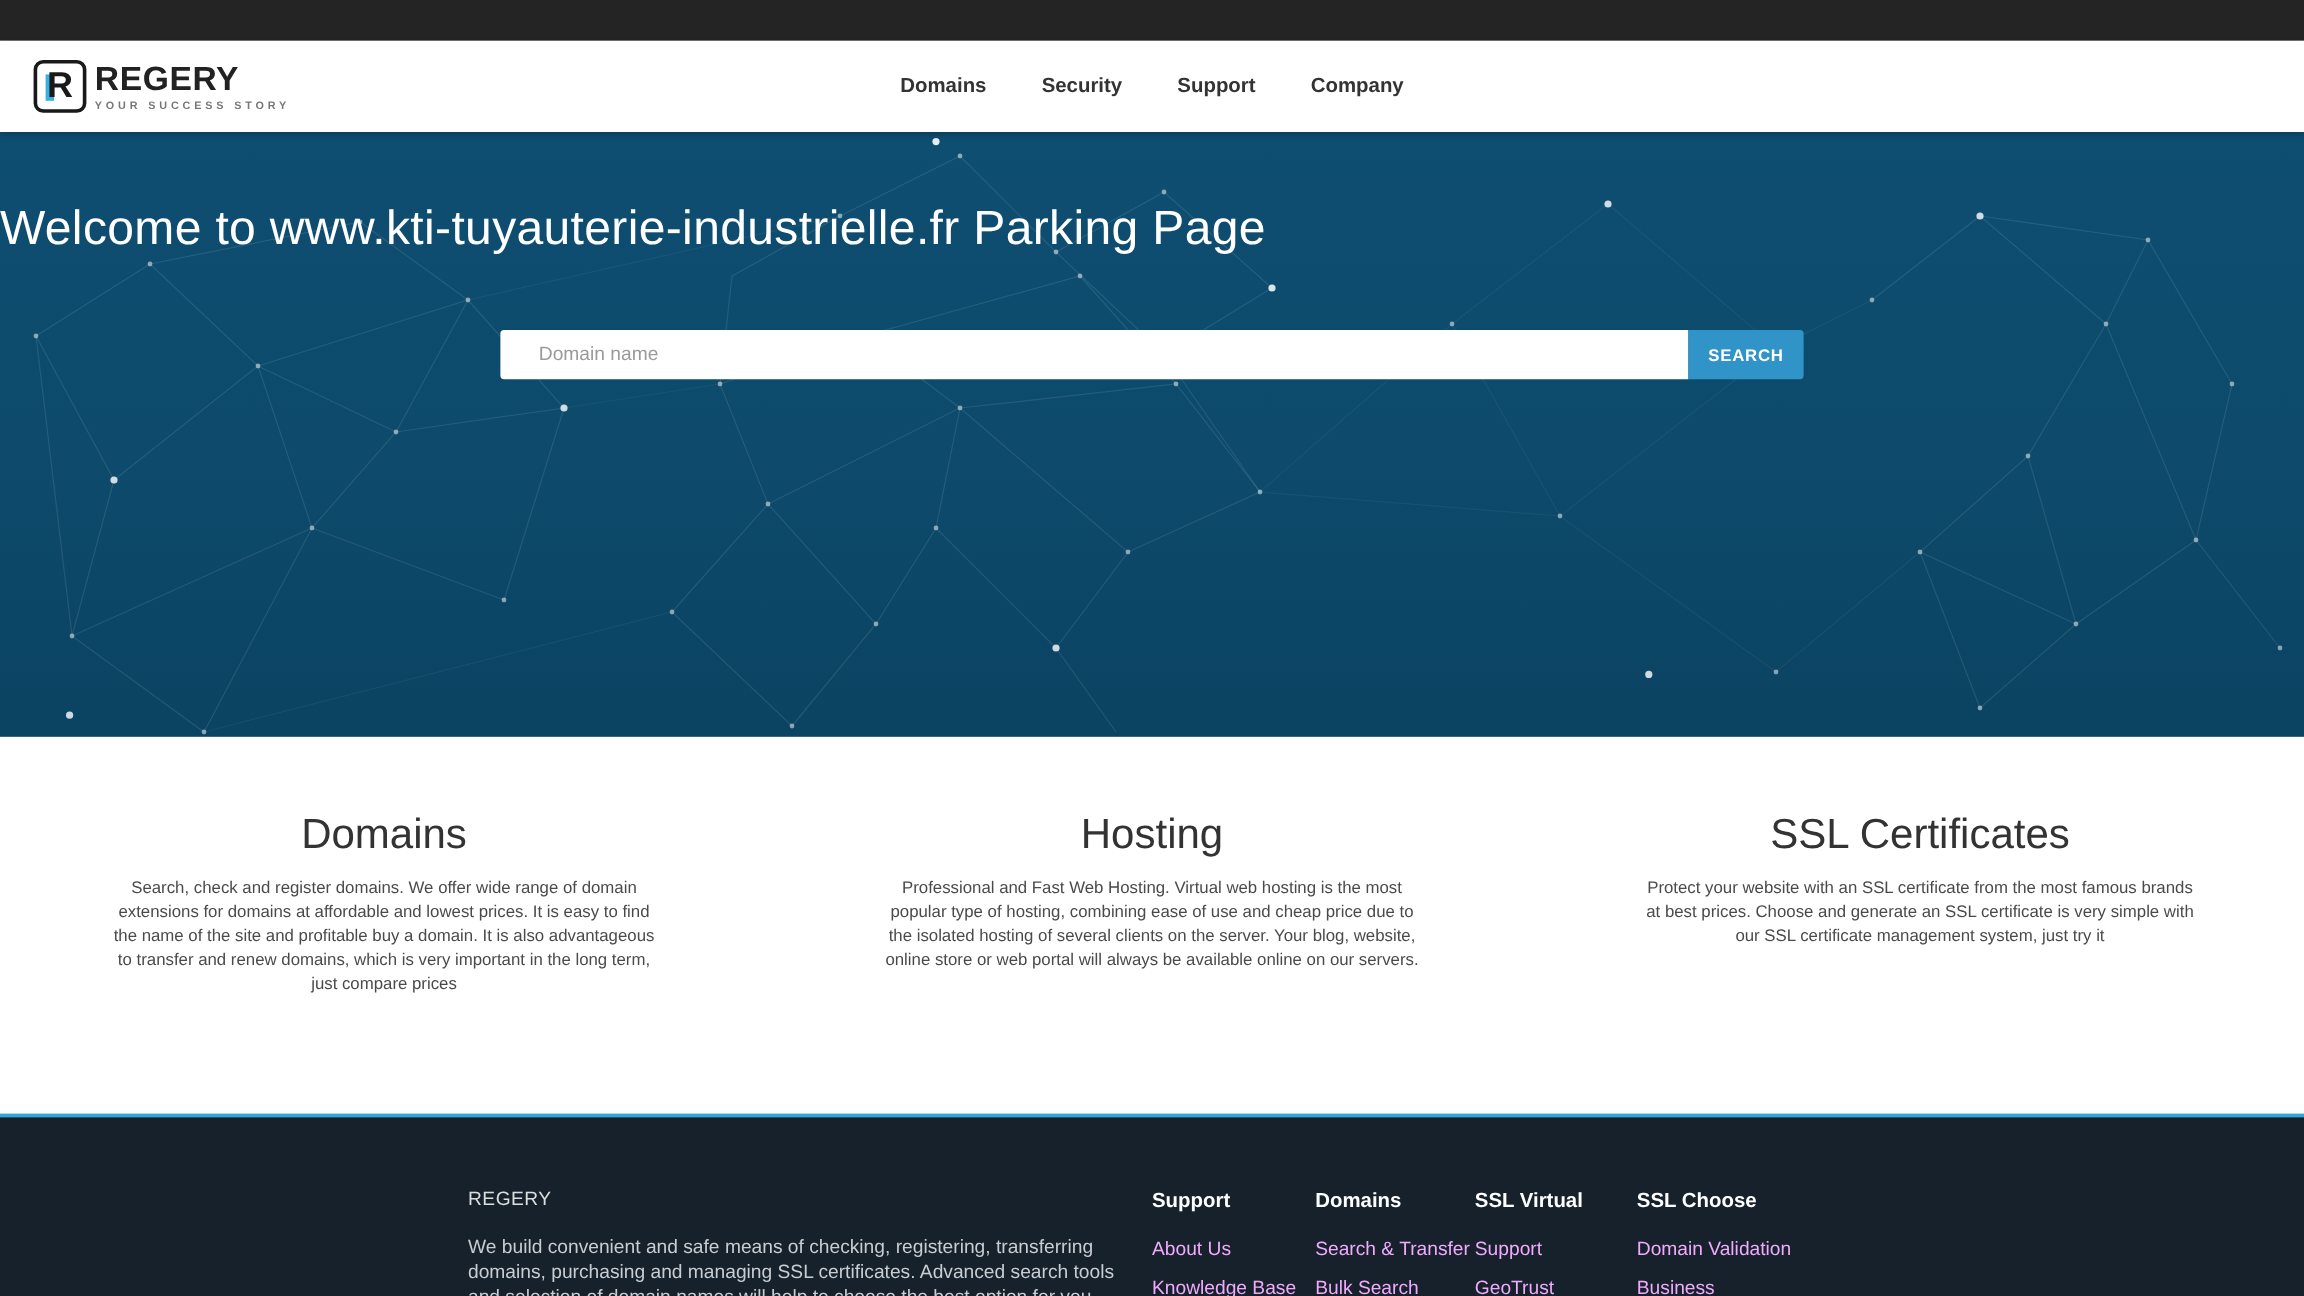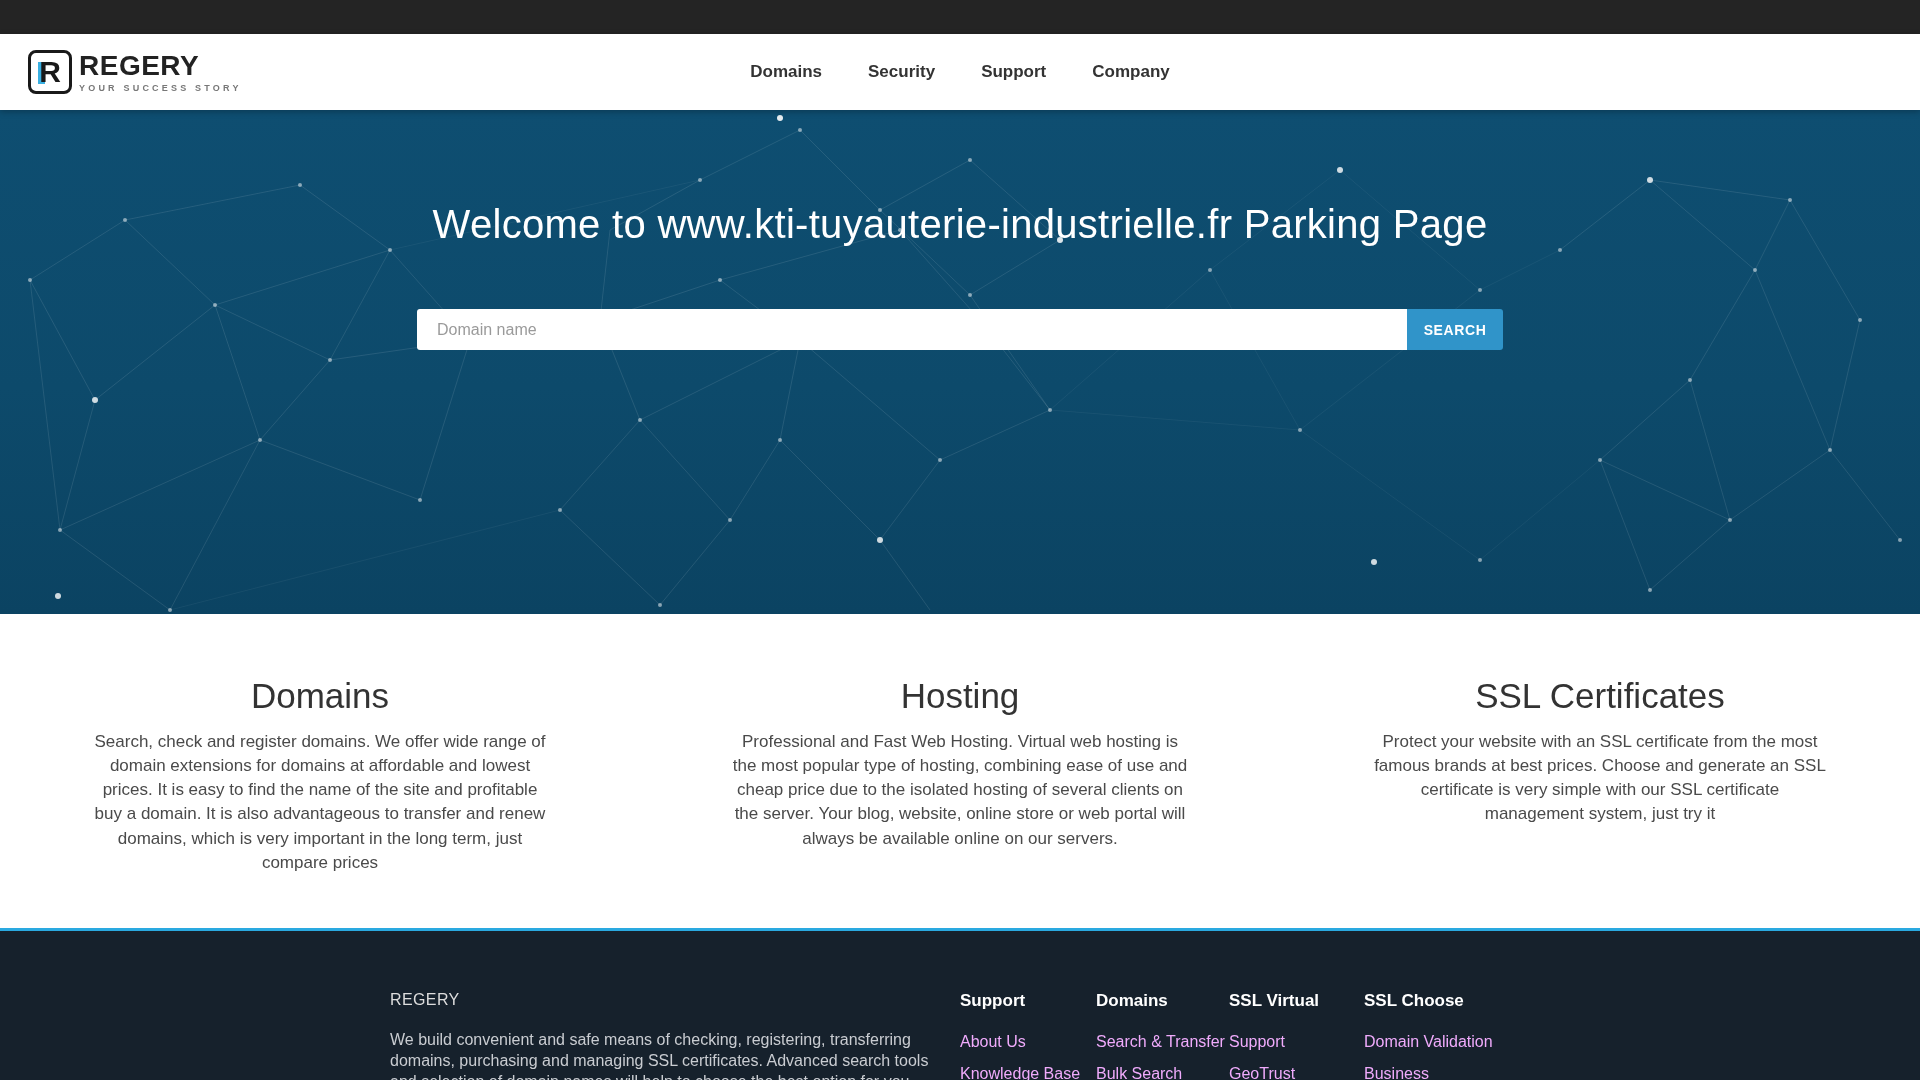--- a/index.html
+++ b/index.html
@@ -35,43 +35,43 @@
   .nav a { font-size: 17px; font-weight: bold; color: #333; text-decoration: none; cursor: pointer; }
 
   
   .hero {
     height: 504px; position: relative; overflow: hidden;
     background: linear-gradient(180deg, #0e4e71 0%, #0d4a6b 55%, #0b4362 100%);
   }
   .mesh { position: absolute; left: 0; top: 0; width: 1920px; height: 504px; }
   .hero-content { position: relative; z-index: 2; }
   .hero-title {
-    margin: 0; padding-top: 92px; text-align: center;
+    margin: 0; padding-top: 58px; text-align: left;
     color: #ffffff; font-size: 40px; font-weight: 400; letter-spacing: 0.3px;
   }
   .search-row { display: flex; justify-content: center; margin-top: 62px; }
   .search-input {
     width: 990px; height: 41px; border: none; outline: none;
-    border-radius: 3px 0 0 3px; padding: 0 20px; font-size: 16px; color: #333;
+    border-radius: 3px 0 0 3px; padding: 0 32px; font-size: 16px; color: #333;
     font-family: "Liberation Sans", sans-serif;
   }
   .search-input::placeholder { color: #9a9a9a; }
   .search-button {
     width: 96px; height: 41px; border: none; cursor: pointer;
     background: #3094c9; color: #fff; font-weight: bold; font-size: 14px;
     letter-spacing: 0.6px; border-radius: 0 3px 3px 0;
     font-family: "Liberation Sans", sans-serif;
   }
 
   
   .features { background: #ffffff; height: 314px; display: flex; }
   .feature { width: 640px; padding-top: 62px; text-align: center; }
   .feature h2 { margin: 0 0 14px; font-size: 35px; font-weight: 400; color: #333; }
   .feature p {
-    margin: 12px auto; max-width: 458px; font-size: 17px; color: #4a4a4a; line-height: 1.42;
+    margin: 12px auto; max-width: 458px; font-size: 14px; color: #4a4a4a; line-height: 1.42;
   }
 
   
   .footer-divider { height: 3px; background: #2aa9e0; }
   .footer { background: #16212c; min-height: 360px; padding-top: 60px; }
   .footer-inner { width: 1140px; margin: 0 auto; display: flex; }
   .footer-brand { width: 545px; margin-right: 25px; }
   .footer-brand h4 { margin: 0 0 20px; font-size: 16px; font-weight: 400; color: #dddddd; letter-spacing: 0.4px; }
   .footer-brand p { margin: 0; font-size: 16px; color: #c9ccd1; line-height: 1.32; }
   .footer-col h5 { margin: 0 0 22px; font-size: 17px; font-weight: bold; color: #ffffff; }

